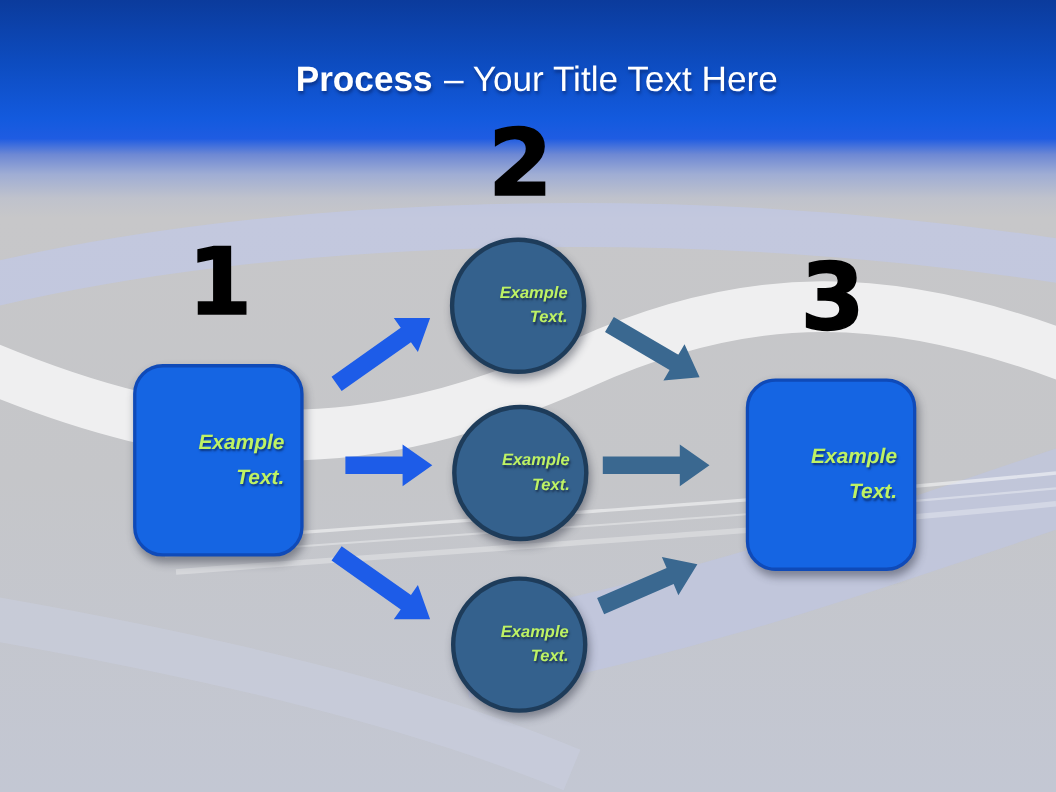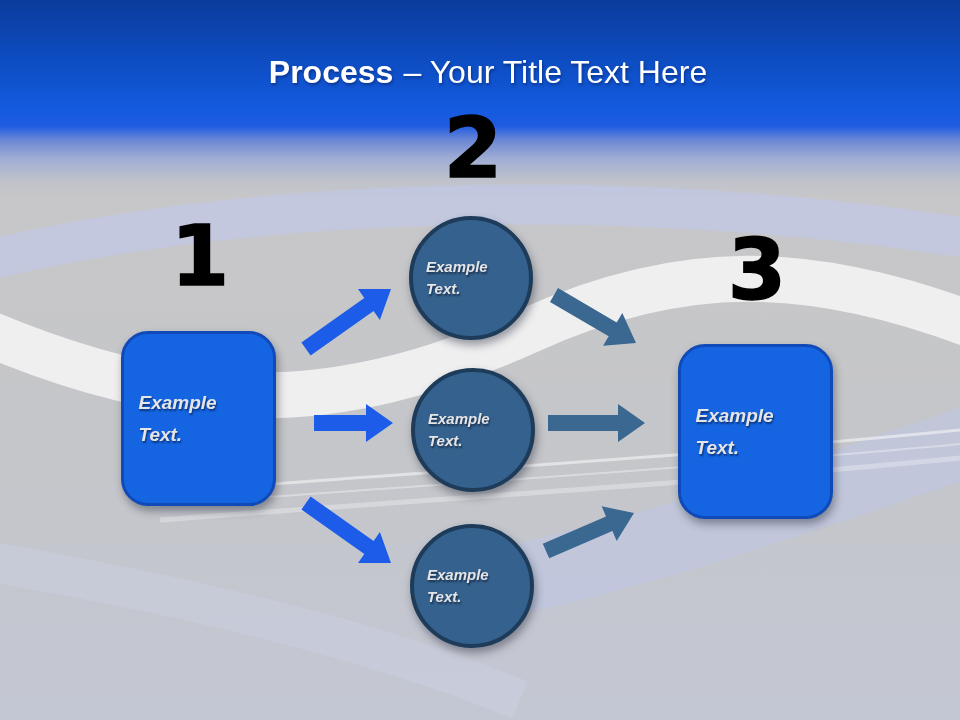--- a/index.html
+++ b/index.html
@@ -69,23 +69,23 @@
     border-radius:50%;
     box-sizing:border-box;
     display:flex;align-items:center;justify-content:center;
     box-shadow:2px 5px 8px rgba(40,45,60,.45);
   }
   .circle-1{left:409px;top:216px;}
   .circle-2{left:411px;top:368px;}
   .circle-3{left:410px;top:524px;}
 
   .shape-label{
-    color:#e5e5e5;
+    color:#bef264;
     font-weight:bold;font-style:italic;
-    text-align:left;
+    text-align:right;
     text-shadow:1px 2px 2px rgba(0,0,20,.5);
   }
   .box .shape-label{font-size:19px;line-height:1.65;width:120px;}
   .circle .shape-label{font-size:15px;line-height:1.5;width:90px;}
 </style>
 </head>
 <body>
 
 <div class="slide">
 

